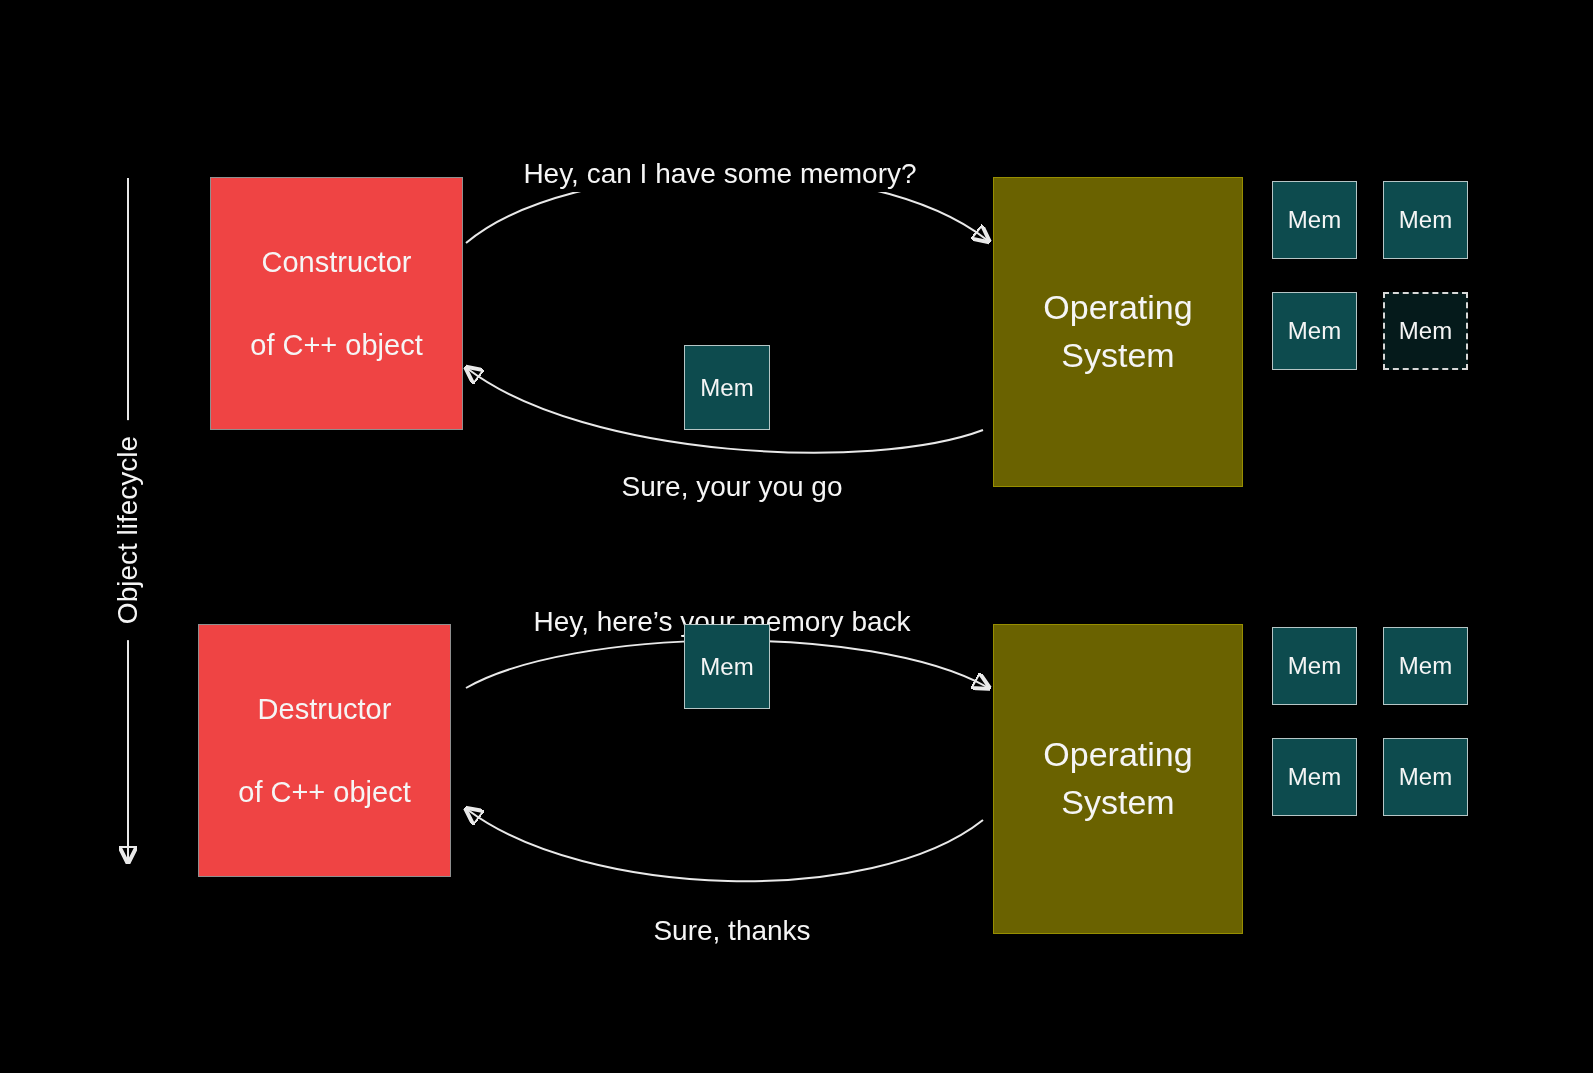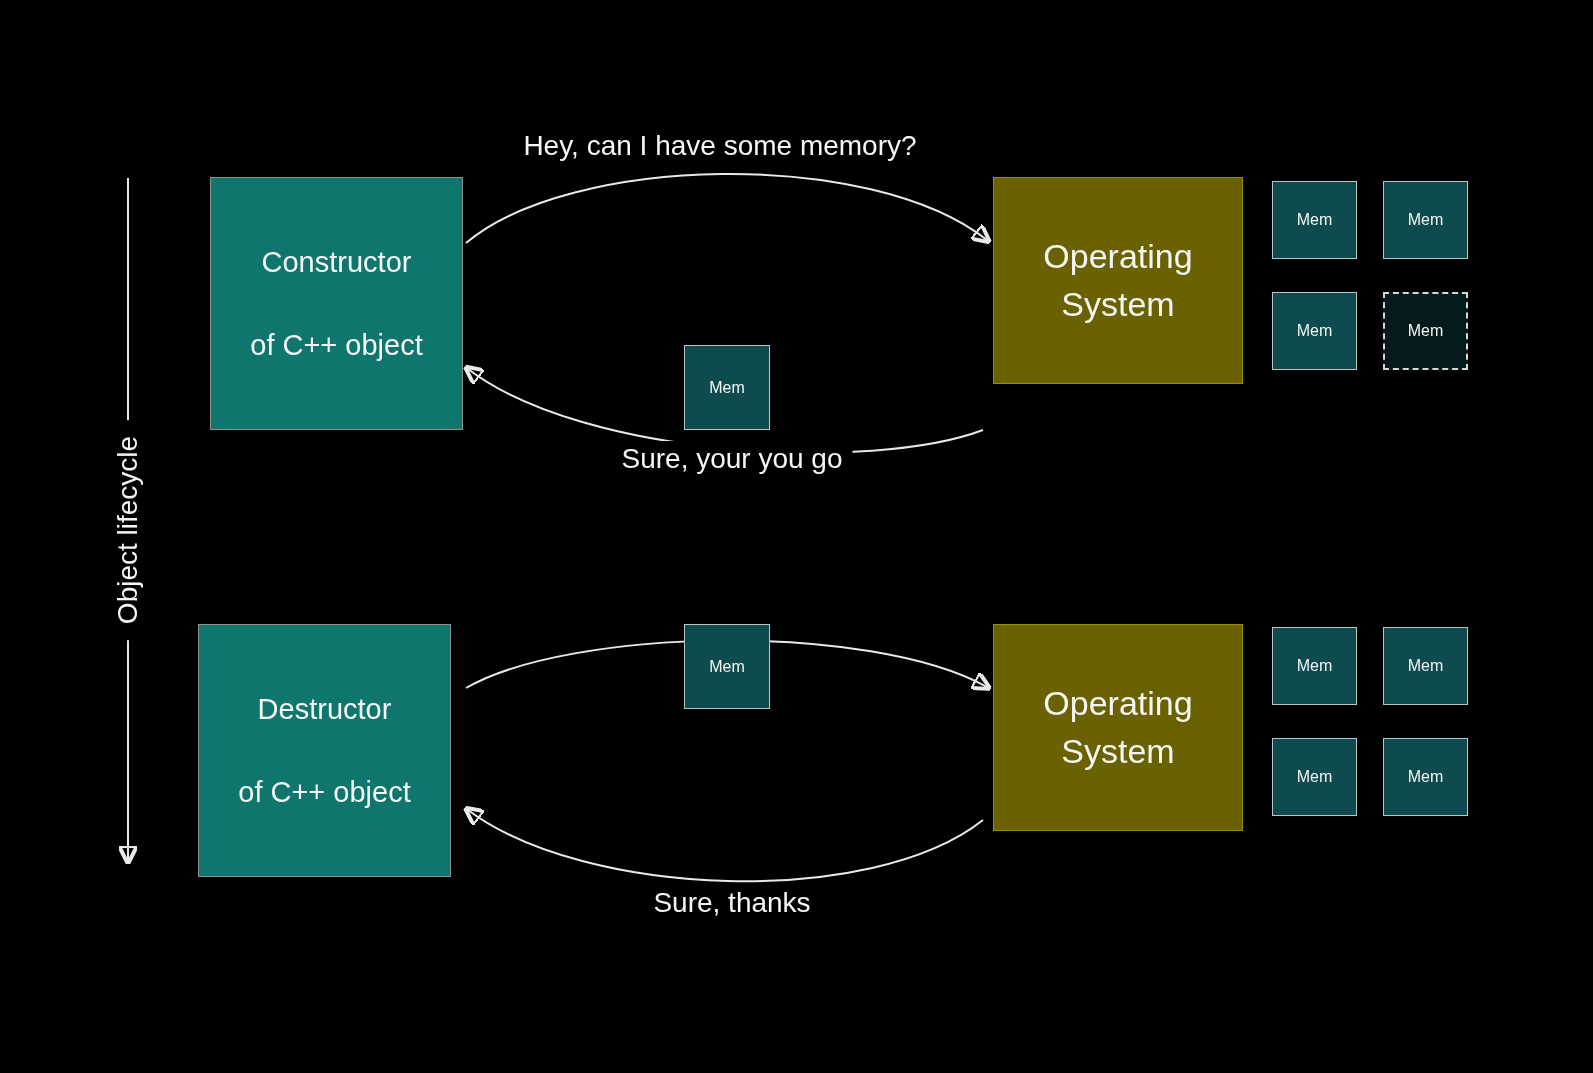--- a/index.html
+++ b/index.html
@@ -5,33 +5,33 @@
   html, body { margin:0; padding:0; background:#000; }
   .canvas {
     position:relative; width:1593px; height:1073px; background:#000;
     font-family:"Liberation Sans", sans-serif; color:#f5f5f5; overflow:hidden;
   }
   svg.arrow-layer { position:absolute; left:0; top:0; width:1593px; height:1073px; }
   svg.arrow-layer path, svg.arrow-layer line { stroke:#e9e9e9; stroke-width:2; fill:none; }
 
   .box { position:absolute; display:flex; flex-direction:column; align-items:center;
          justify-content:center; text-align:center; box-sizing:border-box; }
-  .box.gray  { width:253px; height:253px; background:#0f766e; border:1px solid #8f8f8f;
+  .box.gray  { width:253px; height:253px; background:#ef4444; border:1px solid #8f8f8f;
                font-size:29px; line-height:1.45;gap:40px; }
-  .box.olive { width:250px; height:207px; background:#6a6200; border:1px solid #978e00;
+  .box.olive { width:250px; height:310px; background:#6a6200; border:1px solid #978e00;
                font-size:34px; line-height:1.4; }
 
   .mem { position:absolute; width:85px; height:78px; background:#0d4b4e;
          border:1px solid #b6c6c6; display:flex; align-items:center; justify-content:center;
-         font-size:16px; box-sizing:border-box; }
+         font-size:24px; box-sizing:border-box; }
   .mem.mid { width:86px; height:85px; }
   .mem.dashed { background:#051a1b; border:2px dashed #d8d8d8; }
 
   .speech { position:absolute; font-size:28px; text-align:center; background:#000;
-            padding:2px 10px; transform:translateX(-50%); white-space:nowrap; }
+            padding:2px 10px; transform:translateX(-50%); white-space:nowrap;margin-top:28px; }
 
   .lifecycle-label { position:absolute; left:128px; top:530px;
             transform:translate(-50%,-50%) rotate(-90deg);
             font-size:28px; background:#000; padding:6px 16px; white-space:nowrap; }
 </style>
 </head>
 <body>
 
 <div class="canvas">
 
@@ -89,20 +89,21 @@
   <div class="box gray" style="left:198px; top:624px;">
     <div>Destructor</div>
     <div>of C++ object</div>
   </div>
 
   <div class="box olive" style="left:993px; top:624px;">
     <div>Operating</div>
     <div>System</div>
   </div>
 
+  <div class="speech" style="left:722px; top:576px;">Hey, here’s your memory back</div>
 
   <div class="mem mid" style="left:684px; top:624px;">
     <span>Mem</span>
   </div>
 
   <div class="speech" style="left:732px; top:885px;">Sure, thanks</div>
 
   <div class="mem" style="left:1272px; top:627px;">
     <span>Mem</span>
   </div>

